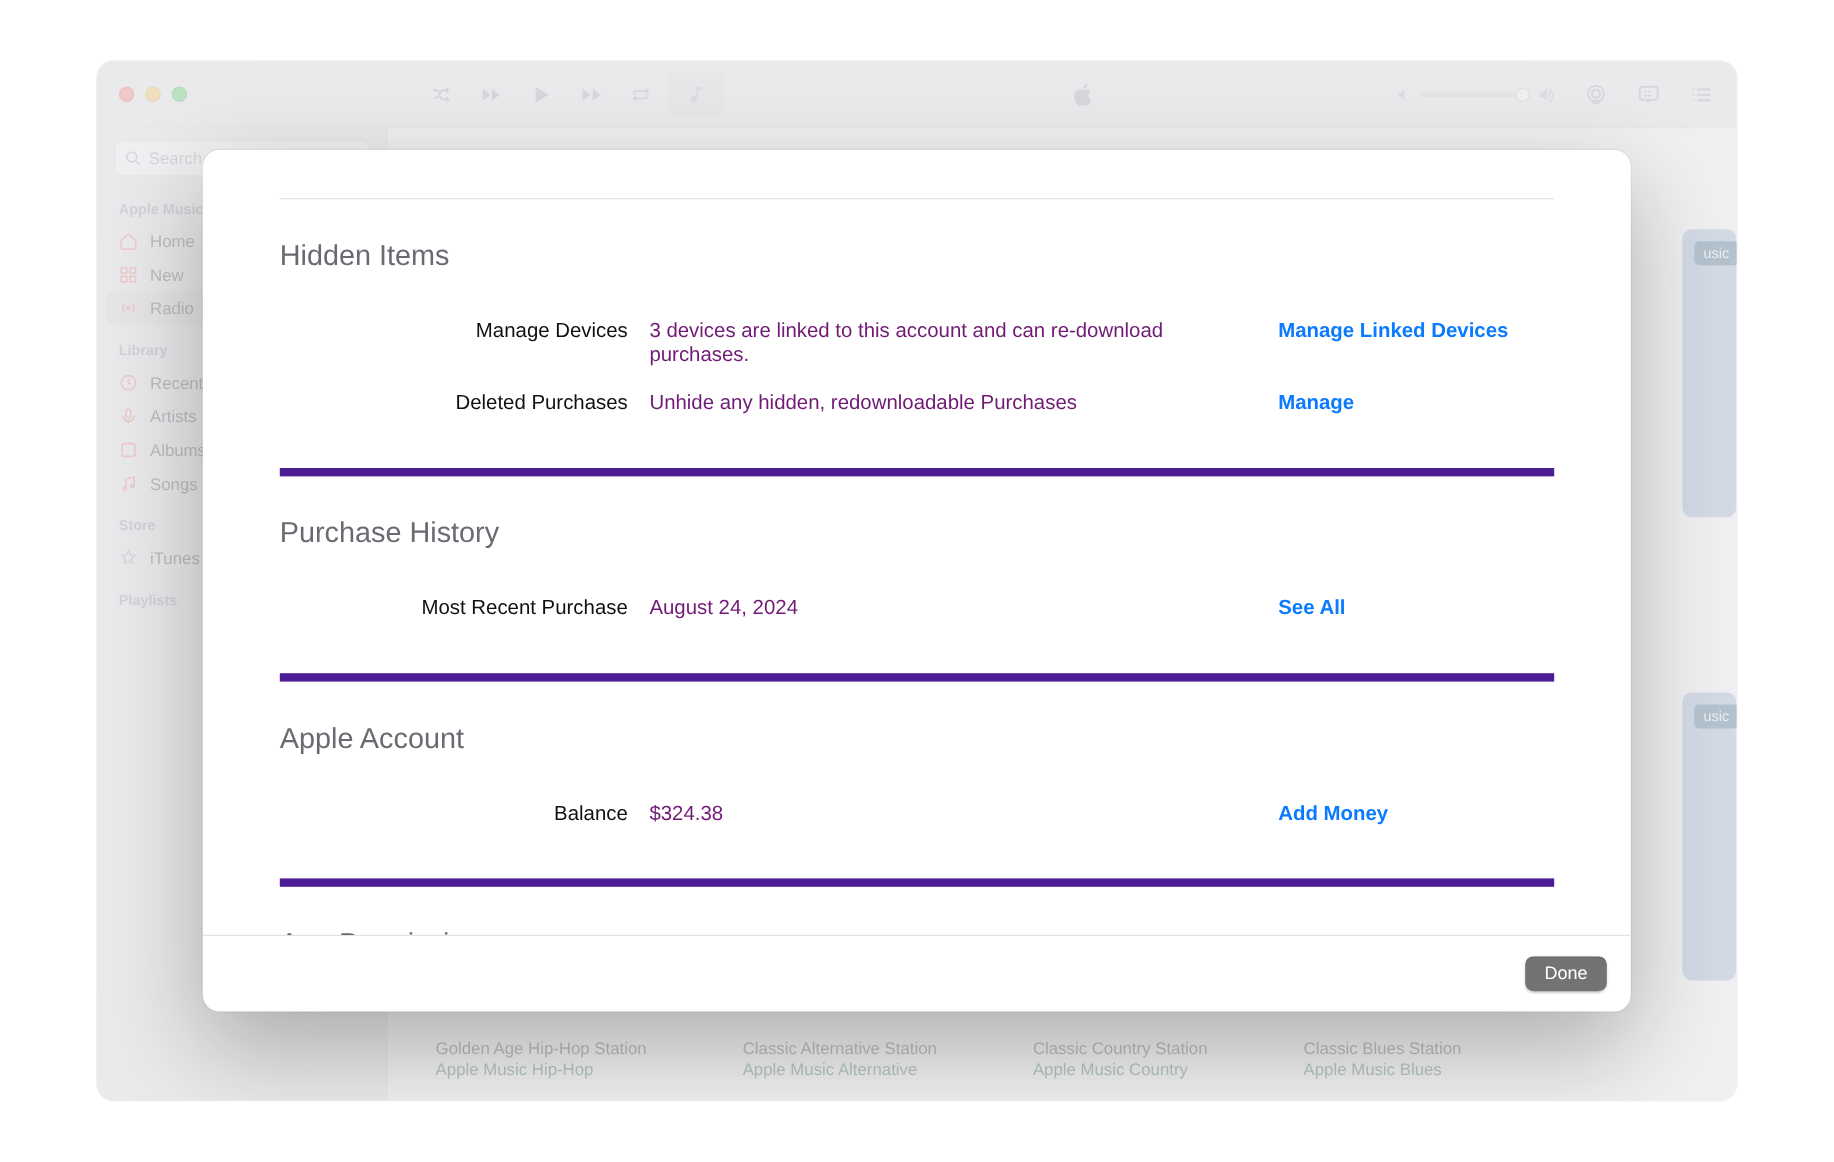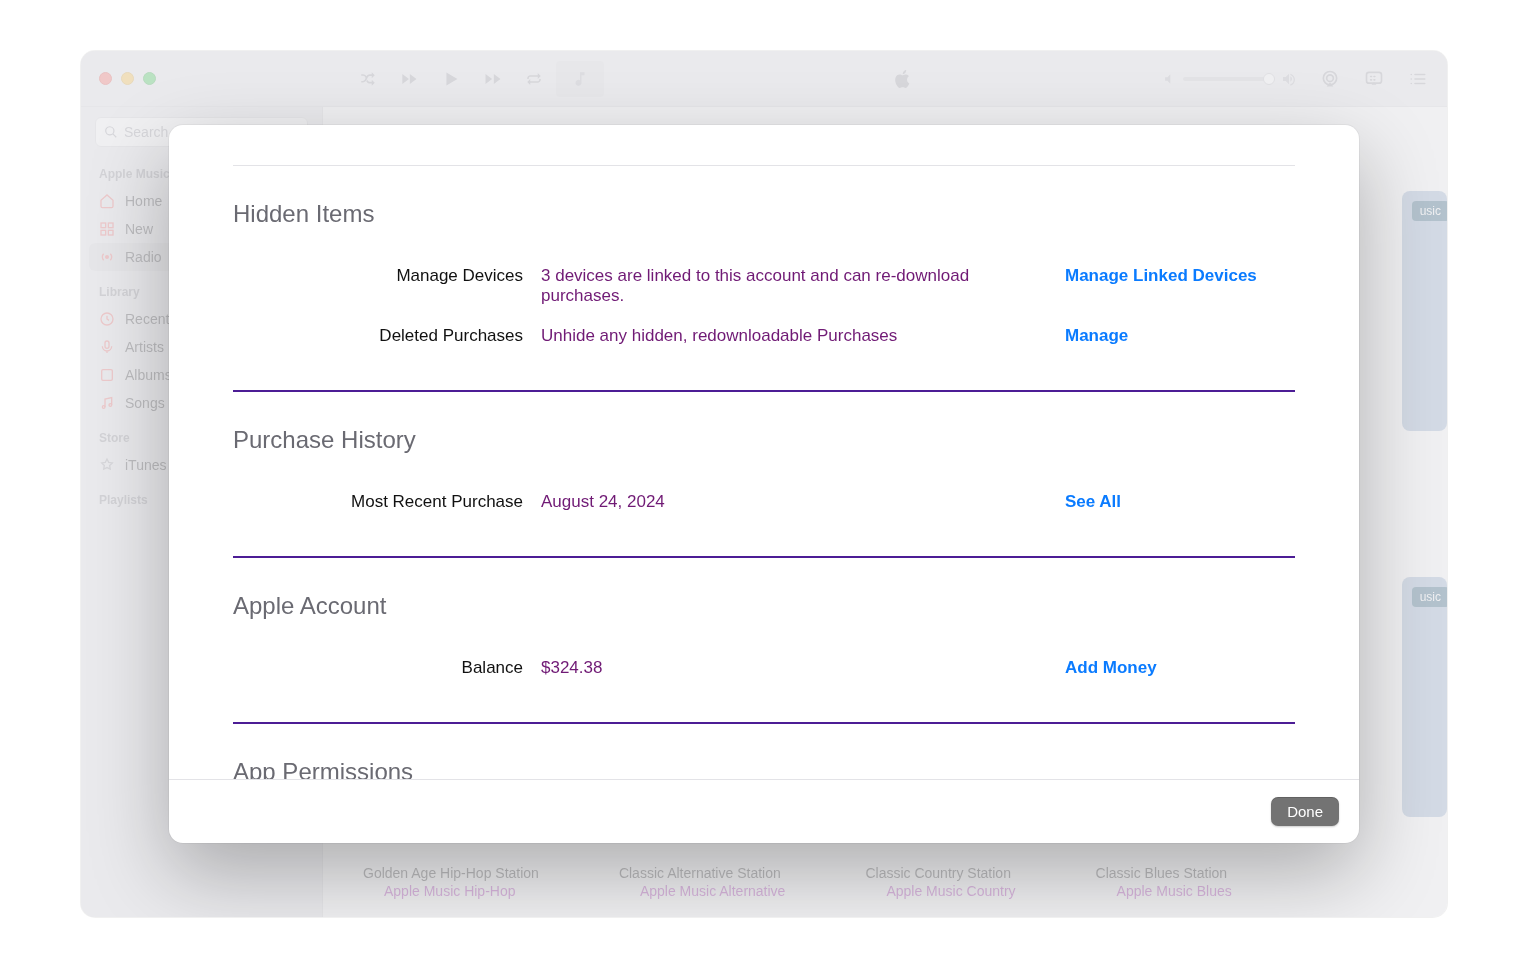--- a/index.html
+++ b/index.html
@@ -50,37 +50,37 @@
   .sb-item.sel { background:#d7d7dc; border-radius:6px; margin:0 8px; padding:6px 10px;}
   .sb-item.store .ico { color:#9e9ea5; }
 
   .main { flex:1; background:#fdfdfe; position:relative; overflow:hidden;}
   .tile { position:absolute; width:45px; height:240px; background:#8aa7c9; border-radius:8px; right:0;}
   .tile.t1 { top:84px; }
   .tile.t2 { top:470px; }
   .tile .tbadge { position:absolute; top:10px; right:-2px; background:#0c4a6e; color:#fff; font-size:12px; padding:3px 8px; border-radius:4px;}
   .station-row { position:absolute; left:40px; right:0; bottom:18px; display:flex; gap:80px; color:#333; font-size:14px;}
   .station { display:flex; flex-direction:column; gap:2px;}
-  .station .s2 { color:#a21caf;margin-left:21px;}
+  .station .s2 { color:#14532d;}
 
   
   .scrim { position:absolute; inset:0; background:rgba(235,235,238,.75);}
 
   
   .modal {
     position:absolute; left:88px; right:88px; top:74px; bottom:74px;
     background:#fff; border-radius:14px;
     box-shadow: 0 30px 80px rgba(0,0,0,.28), 0 0 0 1px rgba(0,0,0,.04);
     display:flex; flex-direction:column;
     overflow:hidden;
   }
   .modal-body { flex:1; overflow:auto; padding:40px 64px 0;}
   .divider-top { border-top:1px solid #e3e3e7; }
   .section { padding:34px 0;}
-  .section + .section { border-top:2px solid #4c1d95;}
+  .section + .section { border-top:7px solid #4c1d95;}
   .sec-title { font-size:24px; color:#6a6a72; font-weight:500; margin-bottom:28px;}
   .row { display:grid; grid-template-columns:290px 1fr 230px; gap:18px; padding:10px 0; font-size:17px; color:#111;}
   .row .label { text-align:right; color:#111; }
   .row .value { color:#701a75; }
   .row .action a { color:#0a7bff; text-decoration:none; cursor:pointer;font-weight:bold; }
 
   .modal-footer { height:64px; border-top:1px solid #e3e3e7; display:flex; align-items:center; justify-content:flex-end; padding:0 20px;}
   .done-btn { background:#737373; color:#fff; border:none; border-radius:7px; padding:6px 16px; font-size:15px; font-weight:500; cursor:pointer; box-shadow: 0 1px 0 rgba(0,0,0,.15) inset, 0 1px 2px rgba(0,0,0,.2);}
 
   svg { display:block; }

